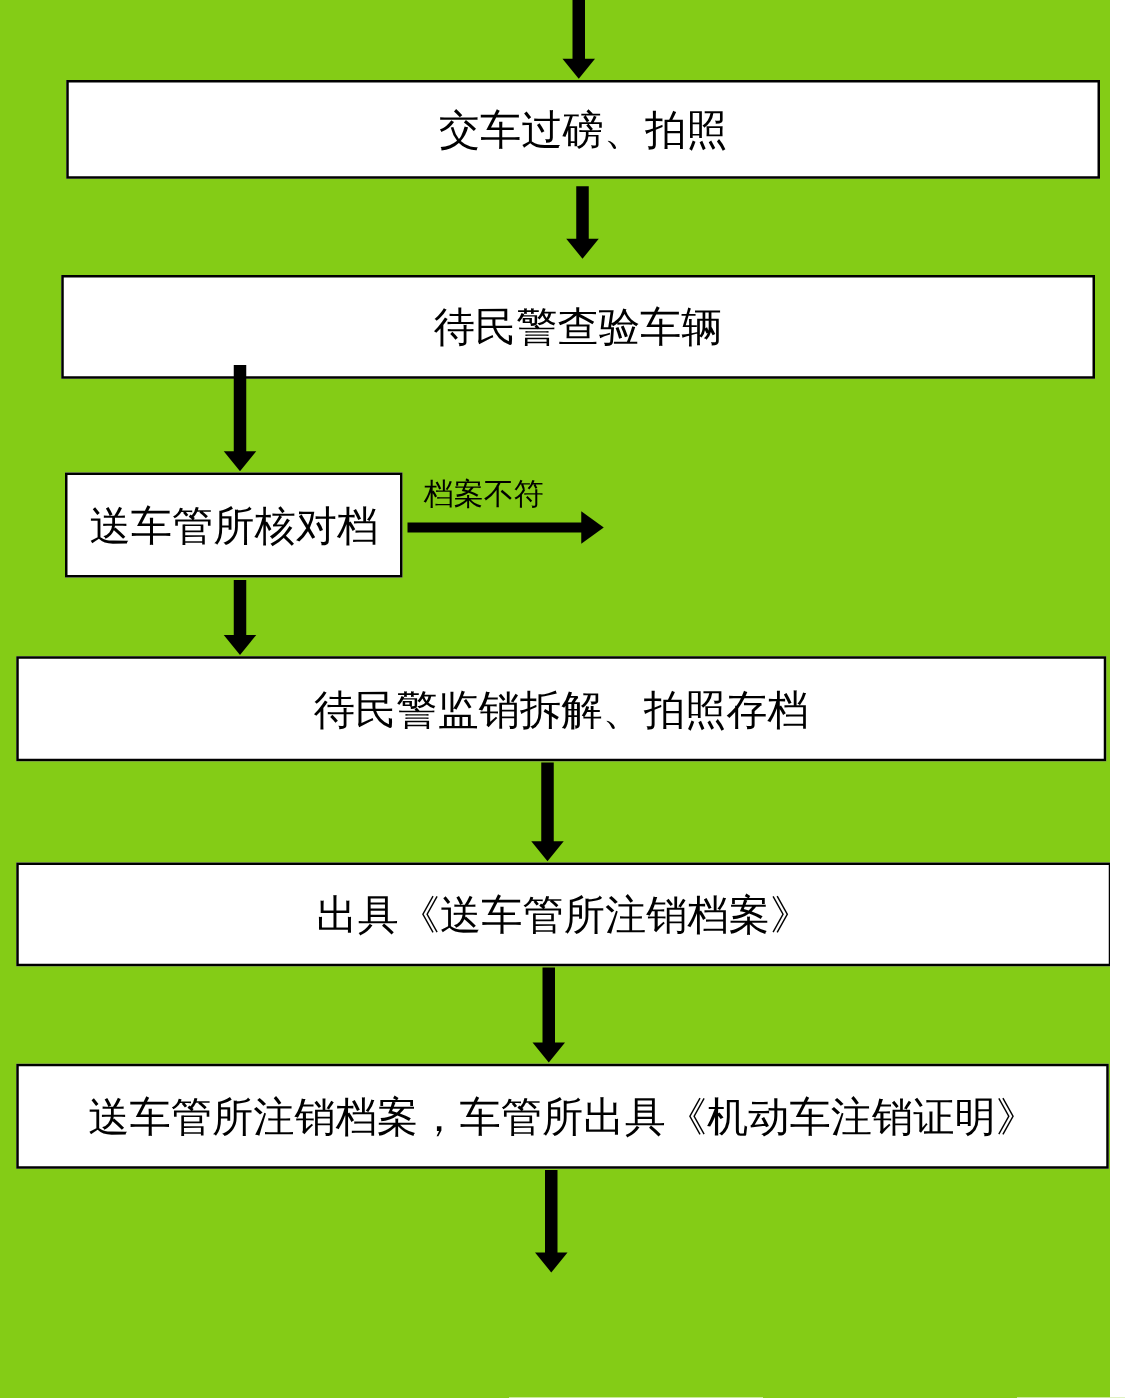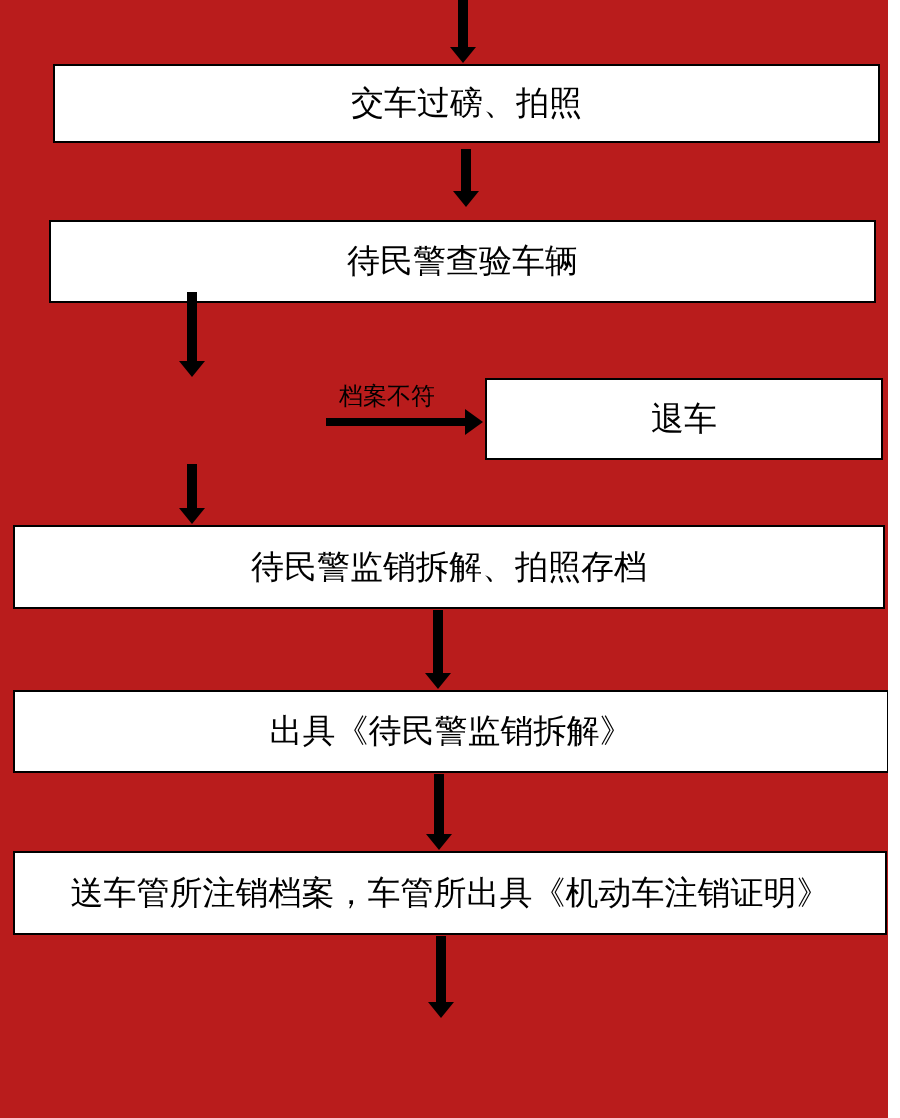--- a/index.html
+++ b/index.html
@@ -4,22 +4,22 @@
 <style>
   html, body {
     margin: 0;
     padding: 0;
     background: #ffffff;
   }
   .canvas {
     position: relative;
     width: 888px;
     height: 1118px;
-    background: #b91c1c;
-    font-family: Liberation Serif, serif;
+    background: #84cc16;
+    font-family: Liberation Sans, sans-serif;
     color: #000000;
     overflow: hidden;
   }
   .node {
     position: absolute;
     box-sizing: border-box;
     border: 2px solid #000000;
     background: #ffffff;
     display: flex;
     align-items: center;
@@ -108,48 +108,48 @@
 
   <div class="node" style="left:49px; top:208px; width:827px; height:83px;margin-top:12px;">
     <span>待民警查验车辆</span>
   </div>
 
   <div class="v-arrow" style="left:179px; top:292px; height:85px;">
     <div class="shaft"></div>
     <div class="head"></div>
   </div>
 
+  <div class="node" style="left:52px; top:378px; width:270px; height:84px;">
+    <span>送车管所核对档</span>
+  </div>
 
   <div class="edge-label" style="left:322px; top:384px; width:130px;">档案不符</div>
 
   <div class="h-arrow" style="left:326px; top:409px; width:157px;">
     <div class="shaft"></div>
     <div class="head"></div>
   </div>
 
-  <div class="node" style="left:485px; top:378px; width:398px; height:82px;">
-    <span>退车</span>
-  </div>
 
   <div class="v-arrow" style="left:179px; top:464px; height:60px;">
     <div class="shaft"></div>
     <div class="head"></div>
   </div>
 
   <div class="node" style="left:13px; top:525px; width:872px; height:84px;">
     <span>待民警监销拆解、拍照存档</span>
   </div>
 
   <div class="v-arrow" style="left:425px; top:610px; height:79px;">
     <div class="shaft"></div>
     <div class="head"></div>
   </div>
 
   <div class="node" style="left:13px; top:690px; width:876px; height:83px;">
-    <span>出具《待民警监销拆解》</span>
+    <span>出具《送车管所注销档案》</span>
   </div>
 
   <div class="v-arrow" style="left:426px; top:774px; height:76px;">
     <div class="shaft"></div>
     <div class="head"></div>
   </div>
 
   <div class="node" style="left:13px; top:851px; width:874px; height:84px;">
     <span>送车管所注销档案，车管所出具《机动车注销证明》</span>
   </div>

